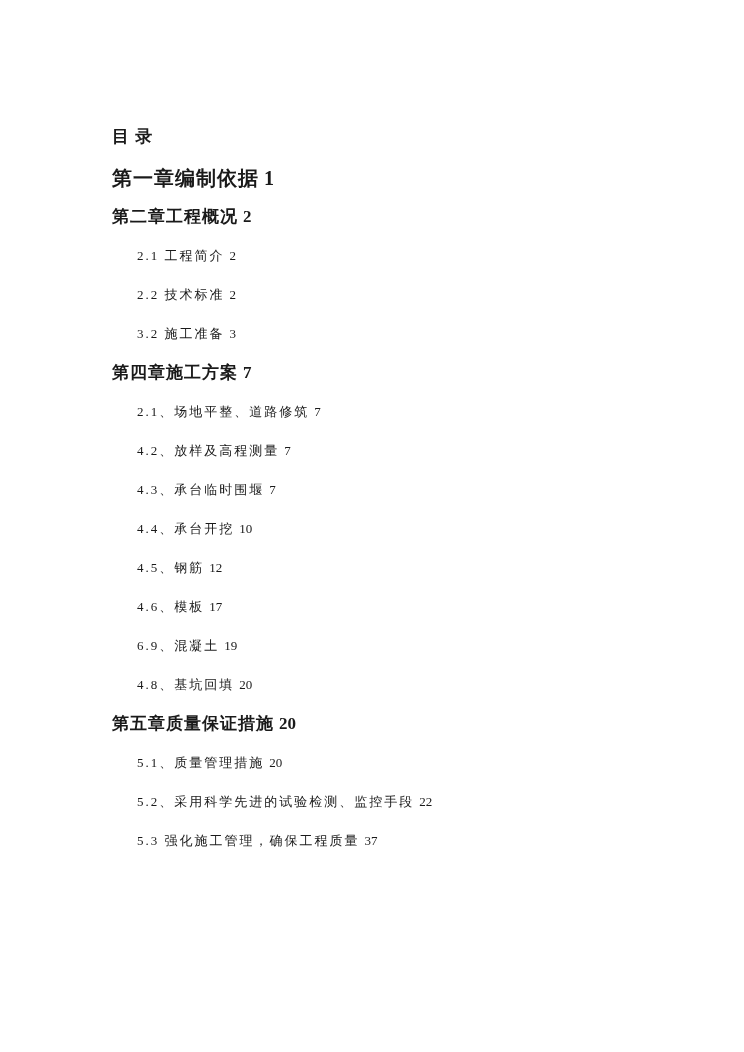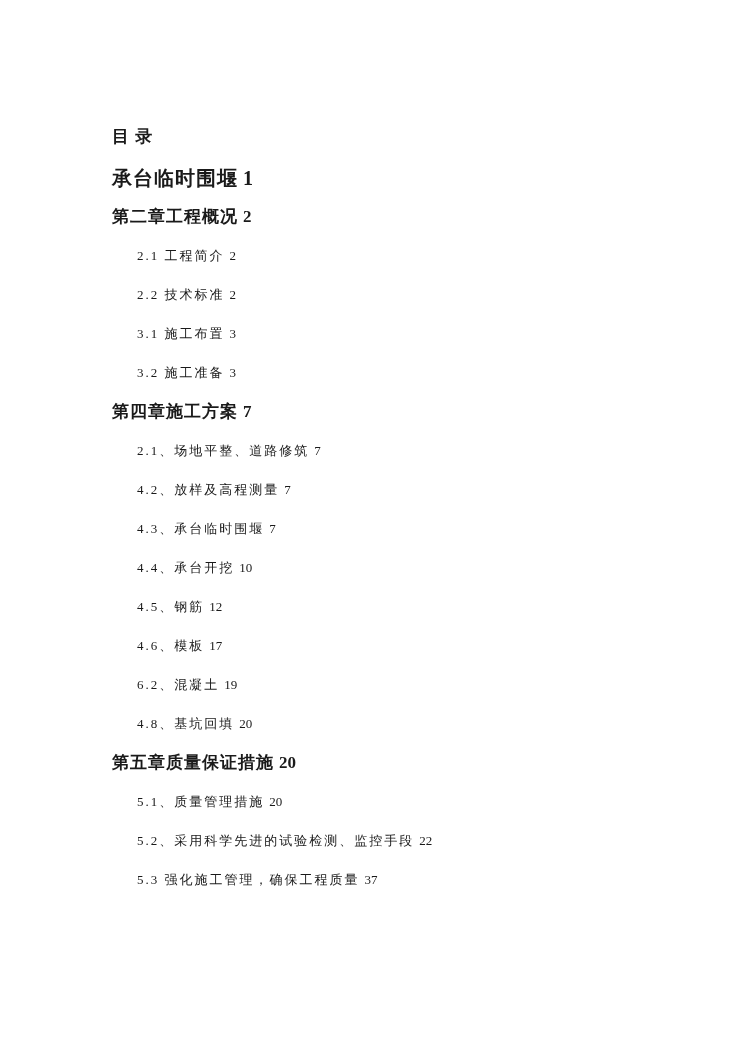--- a/index.html
+++ b/index.html
@@ -50,33 +50,32 @@
     margin-left: 5px;
     letter-spacing: 0;
   }
 </style>
 </head>
 <body>
 
 <div class="page">
   <h1 class="toc-title">目 录</h1>
   <div id="toc-list">
-      <div class="toc-row level-1 chapter-first"><span class="toc-label">承台临时围堰</span><span class="toc-page">1</span></div>
+      <div class="toc-row level-1 chapter-first"><span class="toc-label">第一章编制依据</span><span class="toc-page">1</span></div>
       <div class="toc-row level-1"><span class="toc-label">第二章工程概况</span><span class="toc-page">2</span></div>
       <div class="toc-row level-2"><span class="toc-label">2.1 工程简介</span><span class="toc-page">2</span></div>
       <div class="toc-row level-2"><span class="toc-label">2.2 技术标准</span><span class="toc-page">2</span></div>
-      <div class="toc-row level-2"><span class="toc-label">3.1 施工布置</span><span class="toc-page">3</span></div>
       <div class="toc-row level-2"><span class="toc-label">3.2 施工准备</span><span class="toc-page">3</span></div>
       <div class="toc-row level-1"><span class="toc-label">第四章施工方案</span><span class="toc-page">7</span></div>
       <div class="toc-row level-2"><span class="toc-label">2.1、场地平整、道路修筑</span><span class="toc-page">7</span></div>
       <div class="toc-row level-2"><span class="toc-label">4.2、放样及高程测量</span><span class="toc-page">7</span></div>
       <div class="toc-row level-2"><span class="toc-label">4.3、承台临时围堰</span><span class="toc-page">7</span></div>
       <div class="toc-row level-2"><span class="toc-label">4.4、承台开挖</span><span class="toc-page">10</span></div>
       <div class="toc-row level-2"><span class="toc-label">4.5、钢筋</span><span class="toc-page">12</span></div>
       <div class="toc-row level-2"><span class="toc-label">4.6、模板</span><span class="toc-page">17</span></div>
-      <div class="toc-row level-2"><span class="toc-label">6.2、混凝土</span><span class="toc-page">19</span></div>
+      <div class="toc-row level-2"><span class="toc-label">6.9、混凝土</span><span class="toc-page">19</span></div>
       <div class="toc-row level-2"><span class="toc-label">4.8、基坑回填</span><span class="toc-page">20</span></div>
       <div class="toc-row level-1"><span class="toc-label">第五章质量保证措施</span><span class="toc-page">20</span></div>
       <div class="toc-row level-2"><span class="toc-label">5.1、质量管理措施</span><span class="toc-page">20</span></div>
       <div class="toc-row level-2"><span class="toc-label">5.2、采用科学先进的试验检测、监控手段</span><span class="toc-page">22</span></div>
       <div class="toc-row level-2"><span class="toc-label">5.3 强化施工管理，确保工程质量</span><span class="toc-page">37</span></div>
     </div>
 </div>
 
 </body></html>

